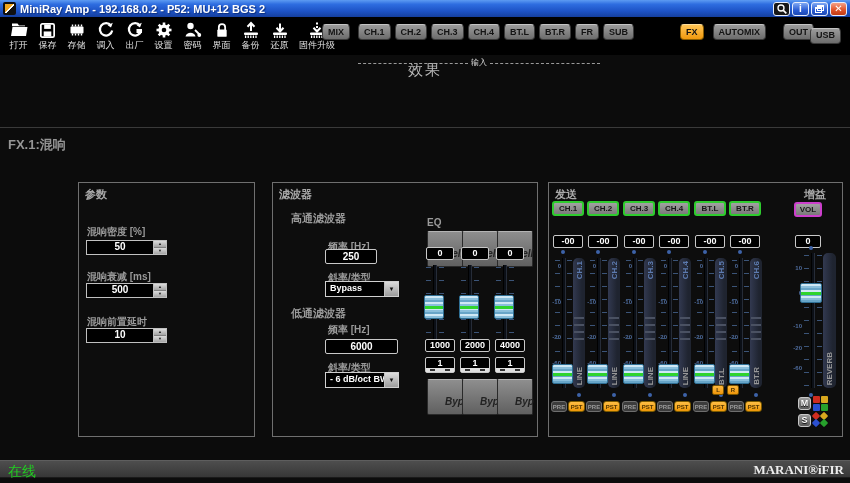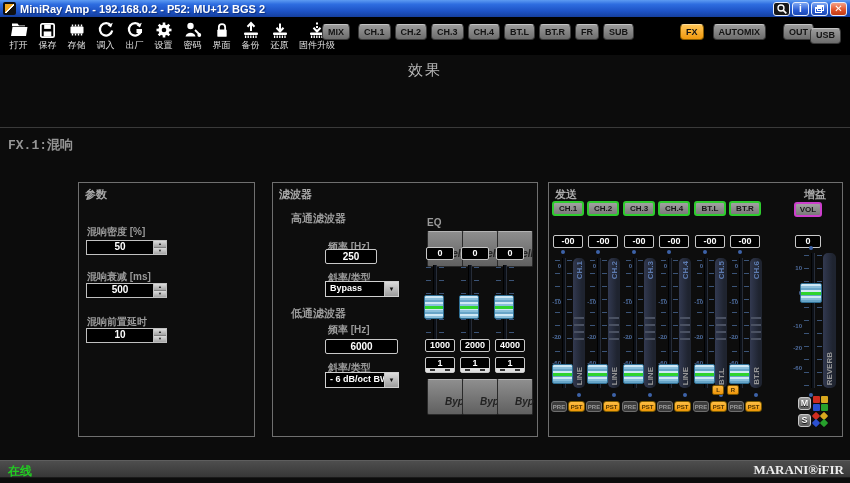--- a/index.html
+++ b/index.html
@@ -42,21 +42,21 @@
   .inputline .dlabel{font-size:8px;color:#ddd;padding:0 3px;line-height:8px;}
   .usbwrap{position:absolute;right:9px;top:7px;margin-left:40px;}
 
   
   .pagetitle{position:absolute;top:61px;left:0;right:0;text-align:center;color:#b8b8b8;font-size:15px;letter-spacing:2px;}
   .fxtabs{position:absolute;top:104px;left:10px;display:flex;gap:7px;}
   .fxtab{width:38px;height:15px;border-radius:3px;background:linear-gradient(180deg,#747474,#565656);
     border:1px solid #303030;border-top-color:#9a9a9a;color:#161616;font-size:9px;font-weight:bold;line-height:12px;text-align:center;padding:0;cursor:default;}
   .fxtab.active{background:linear-gradient(180deg,#ffb929,#f0980a);border-color:#8a5c00;}
   .divider{position:absolute;top:127px;left:0;right:0;border-top:1px solid #3a3a3a;}
-  .fxheading{position:absolute;top:136px;left:8px;color:#959595;font-size:13px;font-weight:bold;font-family:Liberation Mono, monospace;}
+  .fxheading{position:absolute;top:136px;left:8px;color:#959595;font-size:13px;font-weight:bold;}
 
   .panel{position:absolute;border:1px solid #6f6f6f;background:#0d0d0d;}
   .p1{left:78px;top:182px;width:177px;height:255px;}
   .p2{left:272px;top:182px;width:266px;height:255px;}
   .p3{left:548px;top:182px;width:295px;height:255px;}
   .ptitle{position:absolute;top:4px;left:6px;color:#a8a8a8;font-size:11px;font-weight:bold;}
   .ptitle.r{left:auto;right:16px;}
   .plabel{position:absolute;color:#9a9a9a;font-size:10px;font-weight:bold;white-space:nowrap;}
 
   
@@ -148,21 +148,21 @@
     background:linear-gradient(180deg,#9a9a9a,#5c5c5c);border:1px solid #c8c8c8;
     color:#fff;font-weight:bold;font-size:9px;line-height:11px;text-align:center;padding:0;text-shadow:0 1px 1px #000;cursor:default;}
   .igrid{position:absolute;display:grid;grid-template-columns:7px 7px;gap:1px;}
   .igrid i{width:7px;height:7px;border-radius:1px;display:block;}
   .igrid.dia i{width:6px;height:6px;transform:rotate(45deg);}
   .c0{background:#cf2c20;}.c1{background:#d9a81e;}.c2{background:#2b4fd0;}.c3{background:#27a12c;}
 
   
   .statusbar{position:absolute;left:0;right:0;top:460px;height:18px;
     background:linear-gradient(180deg,#4e4e4e,#373737);border-top:1px solid #5e5e5e;border-bottom:1px solid #1a1a1a;}
-  .online{position:absolute;left:8px;top:2px;color:#22cc22;font-size:12px;font-weight:bold;}
+  .online{position:absolute;left:8px;top:2px;color:#22cc22;font-size:14px;font-weight:normal;}
   .brand{position:absolute;right:6px;top:1px;color:#ececec;font-size:13px;font-weight:bold;
     font-family:"Liberation Serif","DejaVu Serif",serif;}
 </style>
 </head>
 <body>
 
 <div class="win">
 
   <div class="titlebar">
     <span class="appicon">
@@ -313,20 +313,25 @@
       <button class="tbtn" style="margin-right:4px">CH.3</button>
       <button class="tbtn" style="margin-right:4px">CH.4</button>
       <button class="tbtn" style="margin-right:4px">BT.L</button>
       <button class="tbtn" style="margin-right:4px">BT.R</button>
       <button class="tbtn" style="margin-right:4px">FR</button>
       <button class="tbtn" style="margin-right:46px">SUB</button>
       <button class="tbtn active" style="margin-right:9px">FX</button>
       <button class="tbtn" style="margin-right:17px">AUTOMIX</button>
       <button class="tbtn">OUT</button>
     </div>
+    <div class="inputline">
+      <span class="dl"></span>
+      <span class="dlabel">输入</span>
+      <span class="dl"></span>
+    </div>
     <span class="usbwrap"><button class="tbtn">USB</button></span>
   </div>
 
   <div class="pagetitle">效果</div>
   <div class="divider"></div>
   <div class="fxheading">FX.1:混响</div>
 
   <div class="panel p1">
     <span class="ptitle">参数</span>
     <span class="plabel" style="left:8px;top:42px">混响密度 [%]</span>

